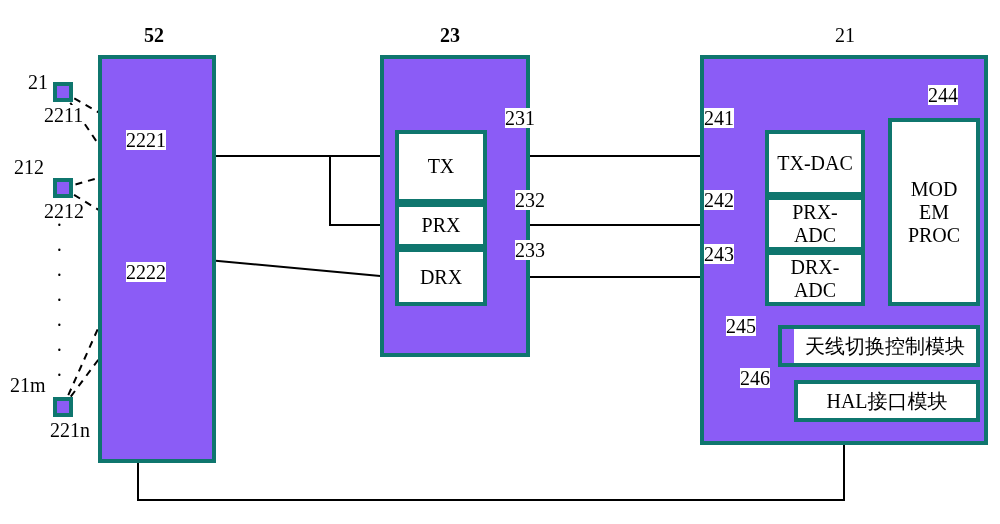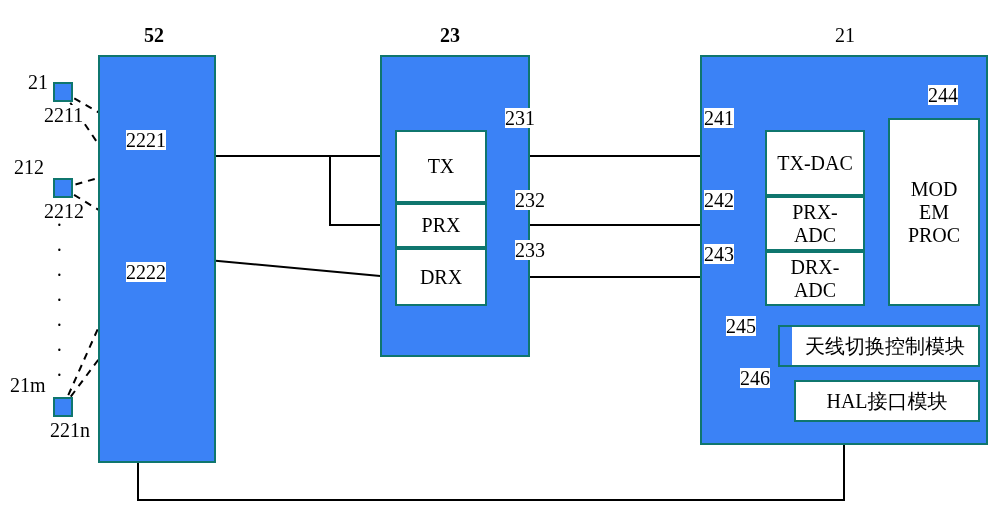--- a/index.html
+++ b/index.html
@@ -12,22 +12,22 @@
     font-size: 20px;
     color: #000;
   }
   .stage {
     position: relative;
     width: 1000px;
     height: 524px;
   }
   .box {
     position: absolute;
-    border: 2px solid #0f766e;
-    background: #3b82f6;
+    border: 4px solid #0f766e;
+    background: #8b5cf6;
     box-sizing: border-box;
     text-align: center;
   }
   .label {
     position: absolute;
     white-space: nowrap;
     background: #fff;
     line-height: 1;
   }
   .blocklabel {

